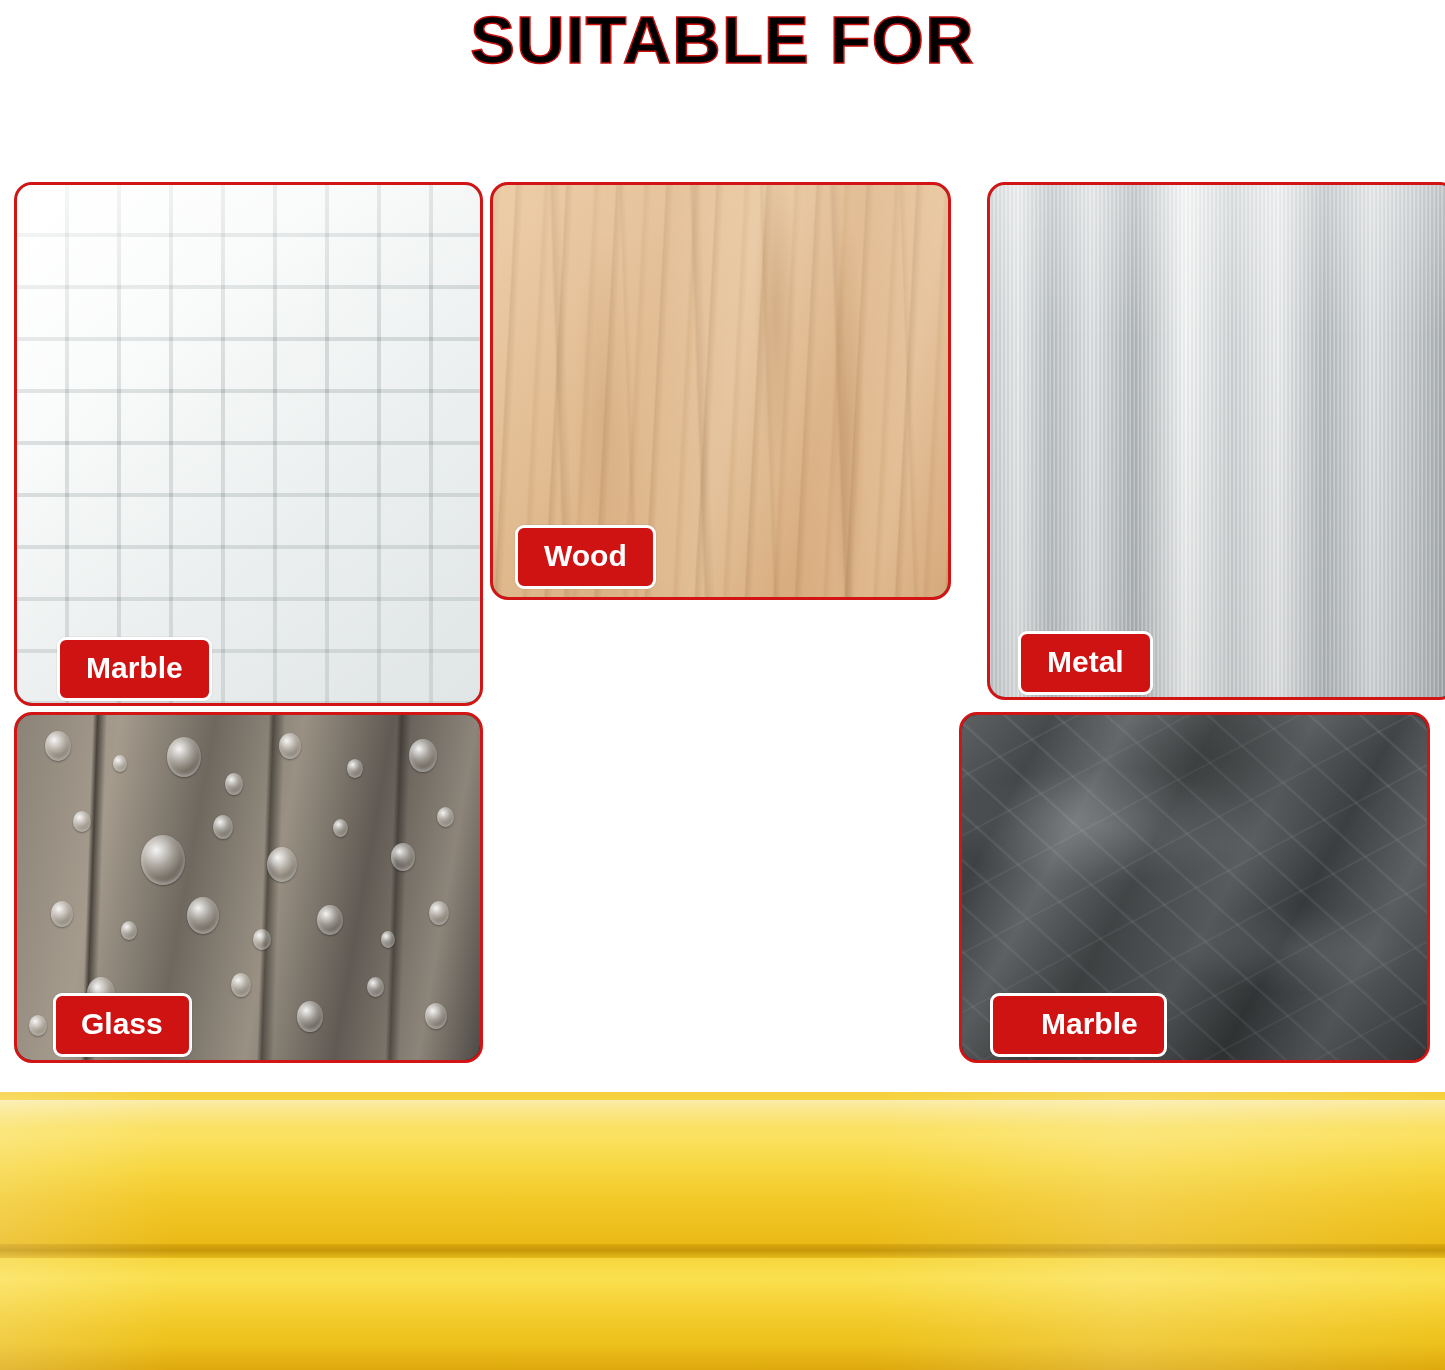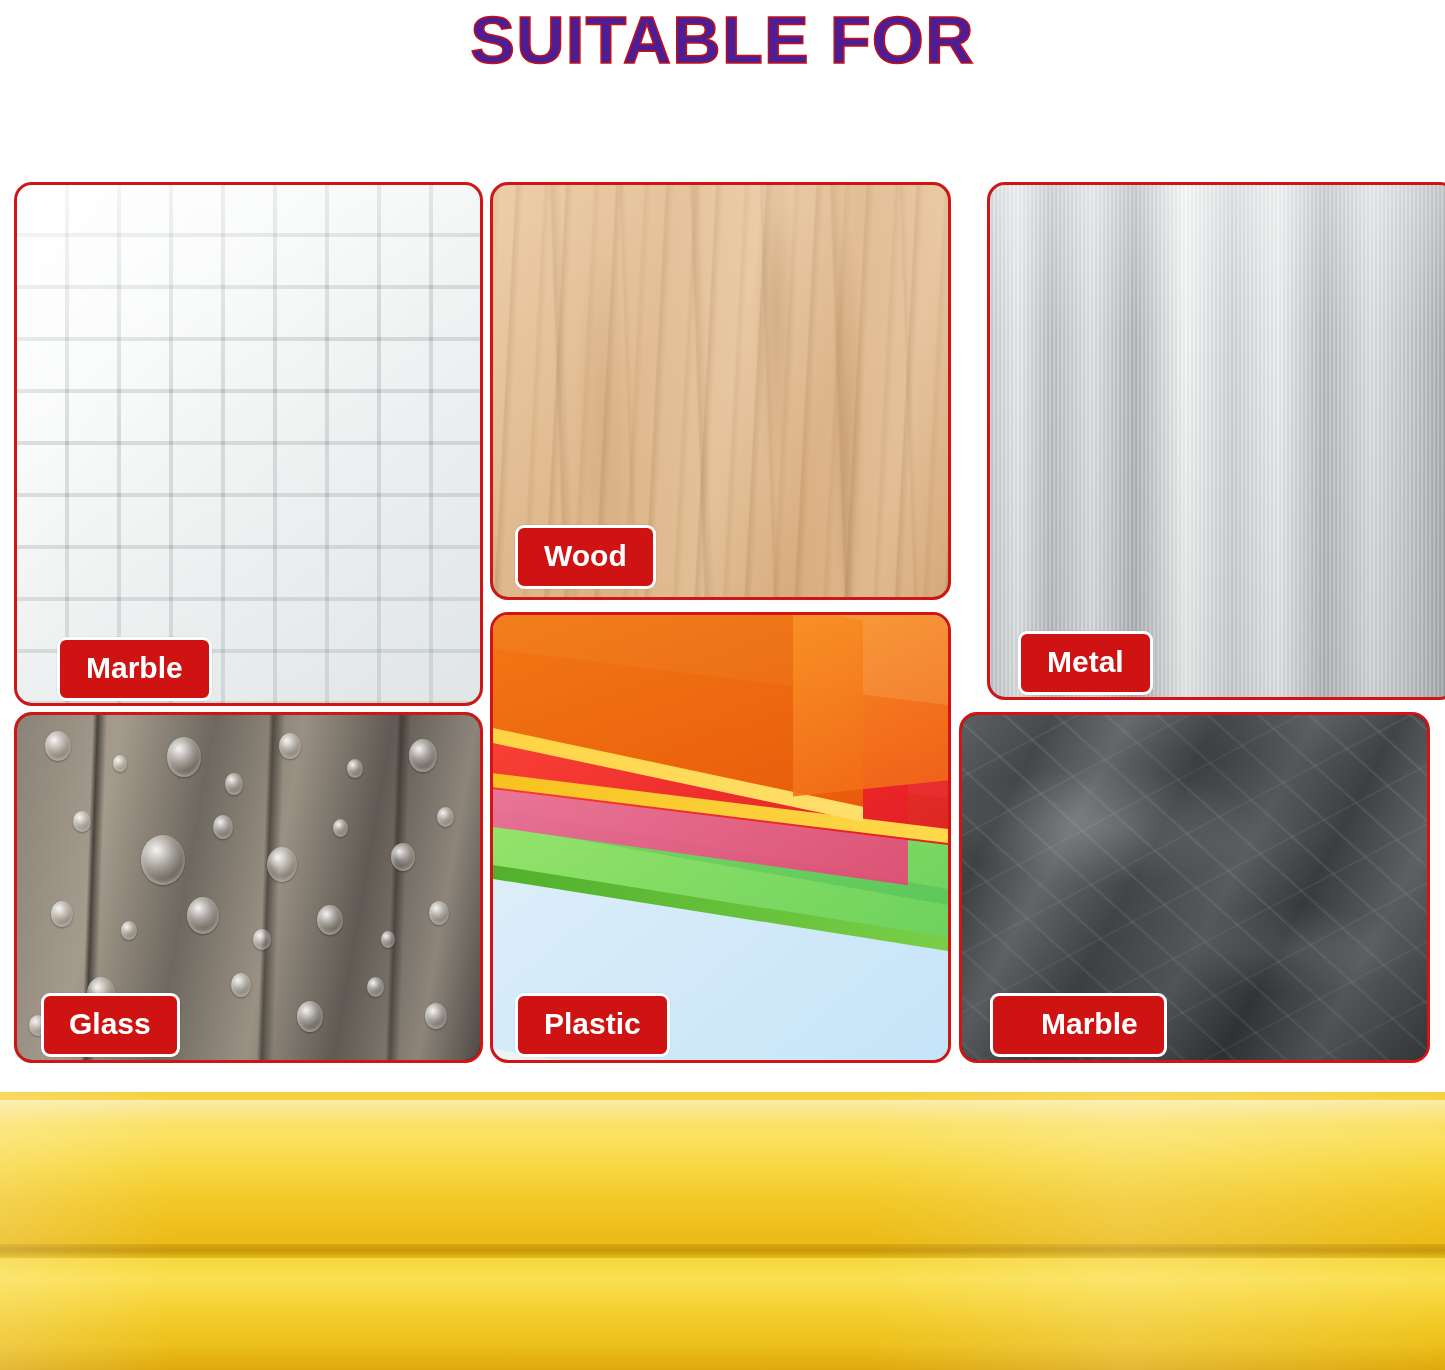--- a/index.html
+++ b/index.html
@@ -4,21 +4,21 @@
 <style>
   html,body{margin:0;padding:0;background:#ffffff;}
   body{
     width:1445px;height:1370px;position:relative;overflow:hidden;
     font-family:"Liberation Sans", sans-serif;
   }
 
   
   .headline{
     position:absolute;left:0;top:4px;width:1445px;
-    text-align:center;color:#4c1d95;
+    text-align:center;color:#000000;
     font-weight:bold;font-size:67px;line-height:1.06;
     letter-spacing:1.2px;
     -webkit-text-stroke:1.5px #c8100f;
   }
   .headline .l1{display:block;}
   .headline .l2{display:block;letter-spacing:0.5px;}
 
   
   .grid{position:absolute;left:0;top:182px;width:1445px;height:898px;}
 
@@ -51,21 +51,21 @@
   #p-tiles  {left:14px;  top:0px;   width:463px; height:518px;}
   #p-wood   {left:490px; top:0px;   width:455px; height:412px;}
   #p-metal  {left:959px; top:0px;   width:465px; height:512px;margin-left:28px;}
   #p-glass  {left:14px;  top:530px; width:463px; height:345px;}
   #p-plastic{left:490px; top:430px; width:455px; height:445px;}
   #p-marble {left:959px; top:530px; width:465px; height:345px;}
 
   #t-tiles  {left:40px;  top:452px;}
   #t-wood   {left:22px;  top:340px;}
   #t-metal  {left:28px;  top:446px;}
-  #t-glass  {left:24px;  top:278px;padding-left:25px;}
+  #t-glass  {left:36px;  top:278px;padding-left:25px;}
   #t-plastic{left:22px;  top:378px;}
   #t-marble {left:28px;  top:278px;padding-left:48px;}
 
   
   .tex-tiles{
     background:
       repeating-linear-gradient(to right,
         #ffffff 0px,#ffffff 48px,#dfe2e2 48px,#dfe2e2 52px),
       repeating-linear-gradient(to bottom,
         #ffffff 0px,#ffffff 48px,#dfe2e2 48px,#dfe2e2 52px),
@@ -256,57 +256,20 @@
       <span class="drop" style="left:148px;top:284px;width:15px;height:18px;"></span>
       <span class="drop" style="left:214px;top:258px;width:20px;height:24px;"></span>
       <span class="drop" style="left:280px;top:286px;width:26px;height:31px;"></span>
       <span class="drop" style="left:350px;top:262px;width:17px;height:20px;"></span>
       <span class="drop" style="left:408px;top:288px;width:22px;height:26px;"></span>
       <span class="drop" style="left:12px;top:300px;width:18px;height:21px;"></span>
     </div>
     <div class="tag" id="t-glass">Glass</div>
   </div>
 
-  <div class="panel" id="p-plastic">
-    <div class="tex tex-plastic">
-
-      <div class="sheet" style="left:-40px;top:196px;width:560px;height:280px;
-           background:linear-gradient(135deg,rgba(225,240,250,.95),rgba(190,225,248,.95));
-           transform:skewY(10deg);"></div>
-      <div class="sheet" style="left:-40px;top:236px;width:560px;height:16px;
-           background:linear-gradient(90deg,#1d6fd0,#2f8ae8);transform:skewY(10deg);"></div>
-
-      <div class="sheet" style="left:-30px;top:150px;width:540px;height:150px;
-           background:linear-gradient(140deg,rgba(150,230,90,.88),rgba(90,205,70,.88));
-           transform:skewY(9deg);"></div>
-      <div class="sheet" style="left:-30px;top:288px;width:540px;height:14px;
-           background:linear-gradient(90deg,#4fae2a,#7ed24a);transform:skewY(9deg);"></div>
-
-      <div class="sheet" style="left:-45px;top:108px;width:460px;height:130px;
-           background:linear-gradient(140deg,rgba(250,110,170,.85),rgba(238,60,120,.85));
-           transform:skewY(8deg);"></div>
-
-      <div class="sheet" style="left:-50px;top:60px;width:520px;height:140px;
-           background:linear-gradient(140deg,rgba(255,70,50,.92),rgba(228,22,28,.92));
-           transform:skewY(7deg);"></div>
-      <div class="sheet" style="left:-50px;top:184px;width:520px;height:14px;
-           background:linear-gradient(90deg,#f7c01a,#ffd94e);transform:skewY(7deg);"></div>
-
-      <div class="sheet" style="left:-60px;top:-40px;width:430px;height:200px;
-           background:linear-gradient(150deg,rgba(245,130,20,.96),rgba(232,92,10,.96));
-           transform:skewY(12deg);"></div>
-      <div class="sheet" style="left:-60px;top:146px;width:430px;height:15px;
-           background:linear-gradient(90deg,#ffd23c,#ffe06e);transform:skewY(12deg);"></div>
-
-      <div class="sheet" style="left:300px;top:-30px;width:220px;height:200px;
-           background:linear-gradient(160deg,rgba(250,150,40,.90),rgba(240,100,20,.90));
-           transform:skewY(-6deg);"></div>
-    </div>
-    <div class="tag" id="t-plastic">Plastic</div>
-  </div>
 
   <div class="panel" id="p-marble">
     <div class="tex tex-marble"></div>
     <div class="tag" id="t-marble">Marble</div>
   </div>
 
 </div>
 
 <div class="product">
   <div class="bar-main"></div>

